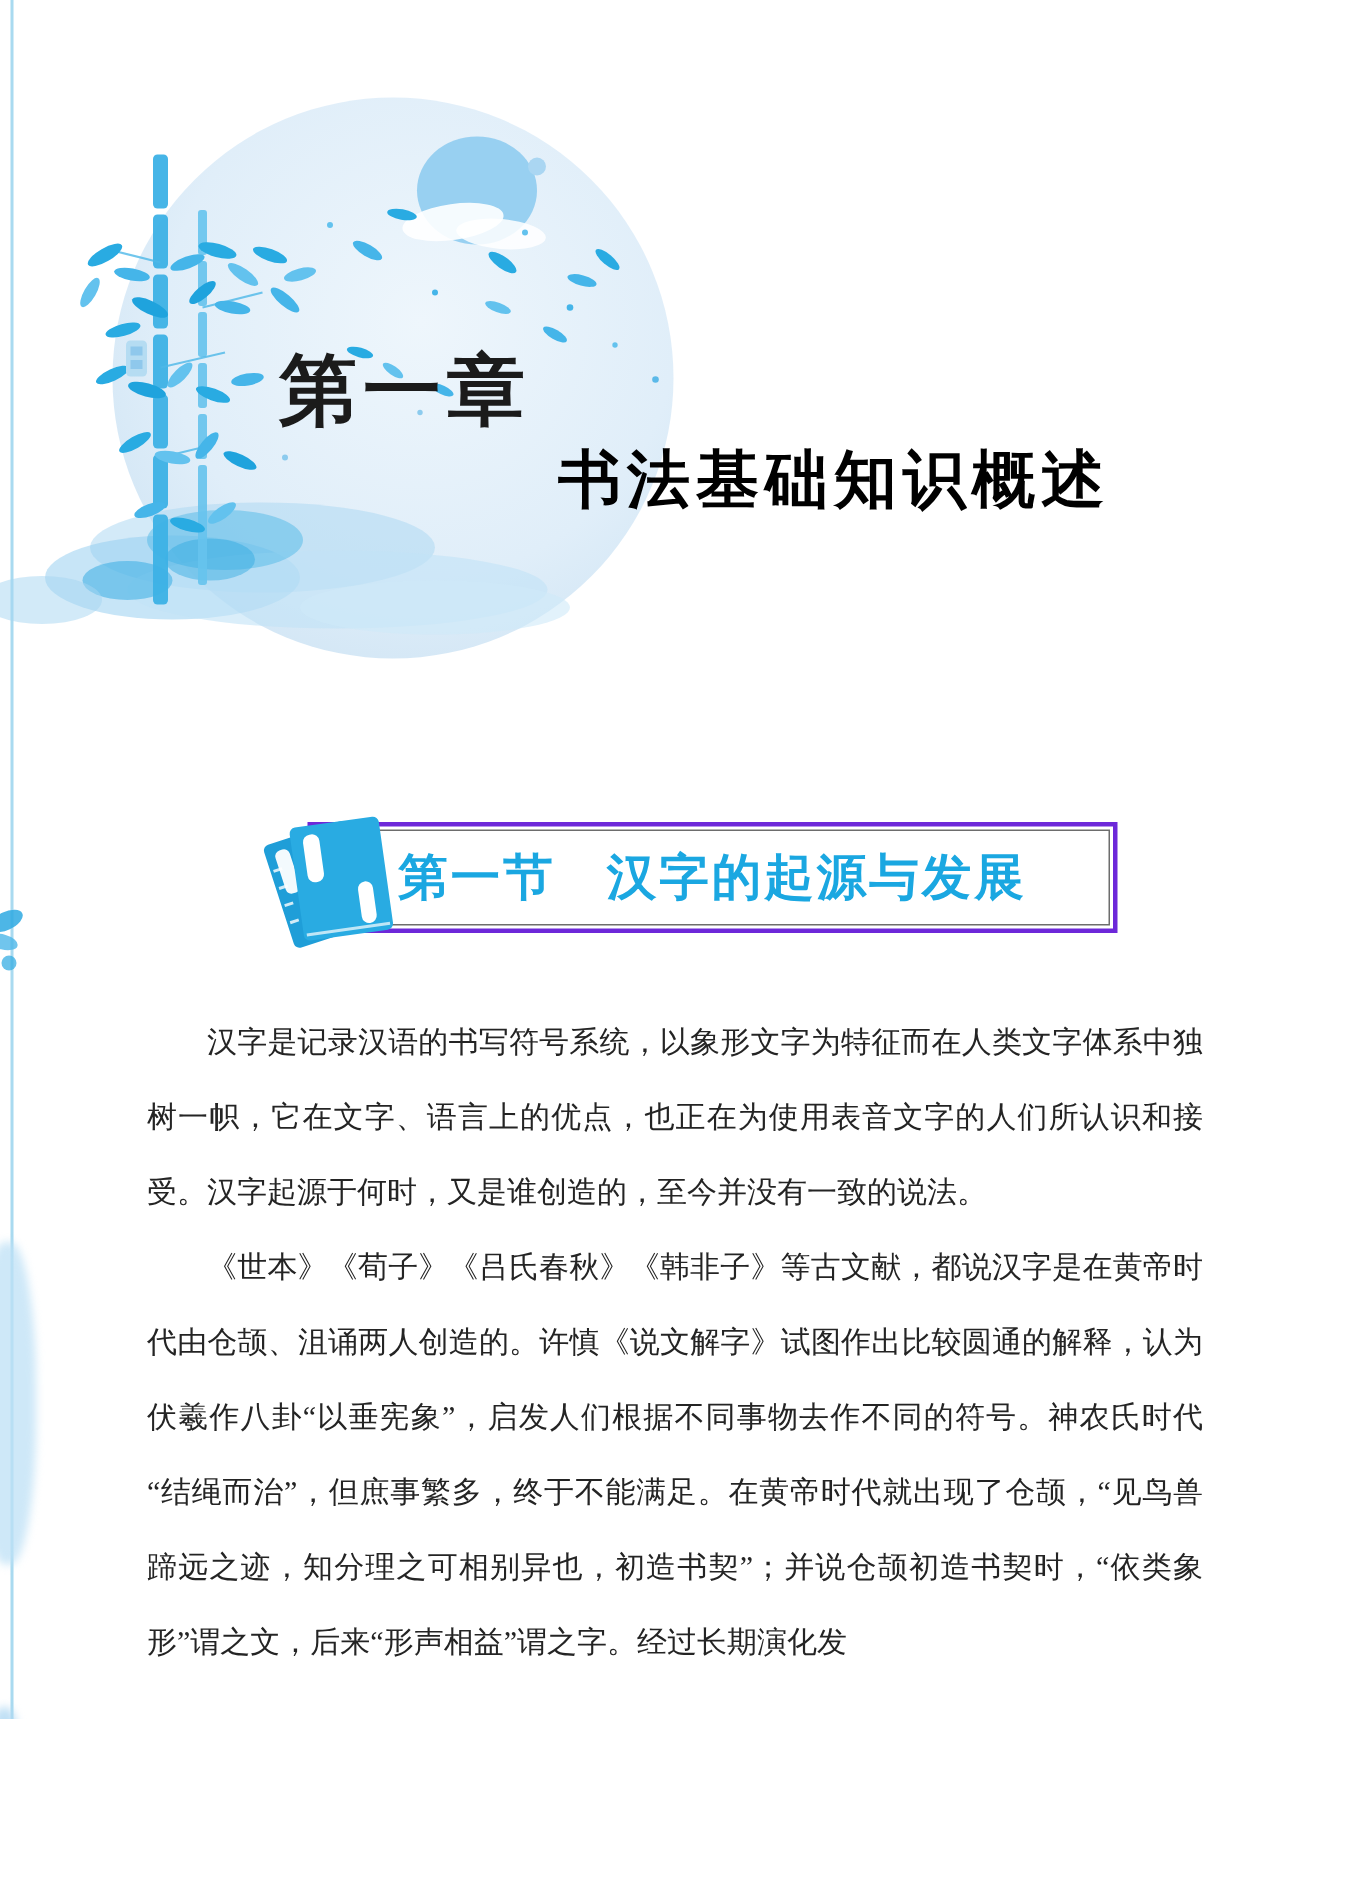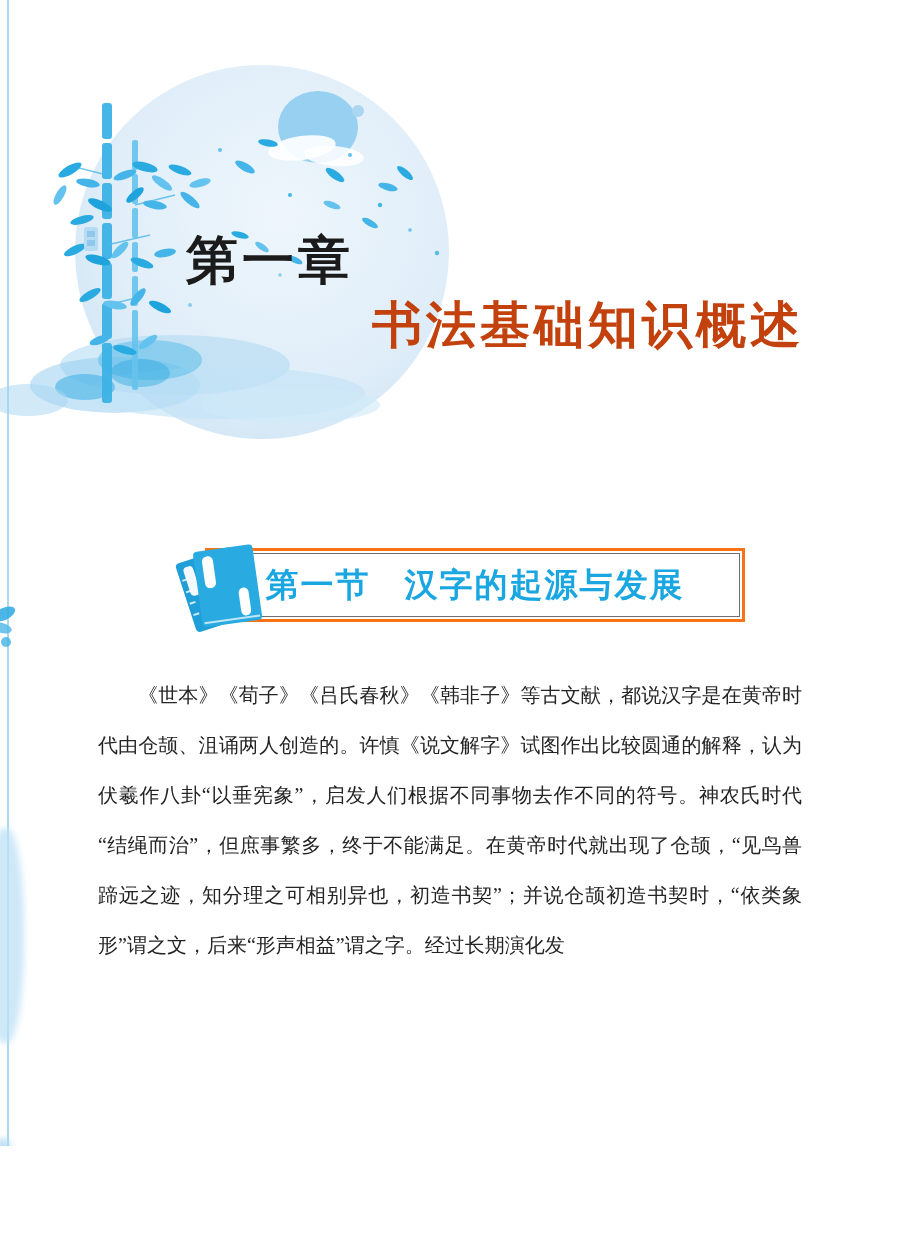--- a/index.html
+++ b/index.html
@@ -27,29 +27,29 @@
   .art{position:absolute;left:40px;top:55px;width:430px;height:390px;overflow:visible;}
 
   
   .chapter-number{
     position:absolute;left:186px;top:226px;
     font-size:52px;font-weight:bold;color:#1b1b1b;
     letter-spacing:4px;white-space:nowrap;
   }
   .chapter-title{
     position:absolute;left:372px;top:292px;
-    font-size:50px;font-weight:bold;color:#c2410c;
+    font-size:42px;font-weight:bold;color:#000000;
     letter-spacing:4px;white-space:nowrap;
   }
 
   
   .section-box{
     position:absolute;left:205px;top:548px;
     width:534px;height:68px;
-    border:3px solid #f97316;
+    border:3px solid #6d28d9;
     background:#ffffff;
     display:flex;align-items:center;justify-content:center;
   }
   .section-box::after{
     content:"";position:absolute;inset:2px;
     border:1px solid #6d6d6d;pointer-events:none;
   }
   .section-text{
     font-family:"DejaVu Sans","Liberation Sans",sans-serif;
     font-weight:bold;font-size:33px;color:#1aa7e1;
@@ -209,16 +209,17 @@
     </g>
   </svg>
 
   <div class="section-box">
     <div class="section-text">
       <span>第一节</span><span class="gap"></span><span>汉字的起源与发展</span>
     </div>
   </div>
 
   <div class="body-text">
+    <p>汉字是记录汉语的书写符号系统，以象形文字为特征而在人类文字体系中独树一帜，它在文字、语言上的优点，也正在为使用表音文字的人们所认识和接受。汉字起源于何时，又是谁创造的，至今并没有一致的说法。</p>
     <p>《世本》《荀子》《吕氏春秋》《韩非子》等古文献，都说汉字是在黄帝时代由仓颉、沮诵两人创造的。许慎《说文解字》试图作出比较圆通的解释，认为伏羲作八卦“以垂宪象”，启发人们根据不同事物去作不同的符号。神农氏时代“结绳而治”，但庶事繁多，终于不能满足。在黄帝时代就出现了仓颉，“见鸟兽蹄远之迹，知分理之可相别异也，初造书契”；并说仓颉初造书契时，“依类象形”谓之文，后来“形声相益”谓之字。经过长期演化发</p>
   </div>
 
 </div>
 
 </body></html>

